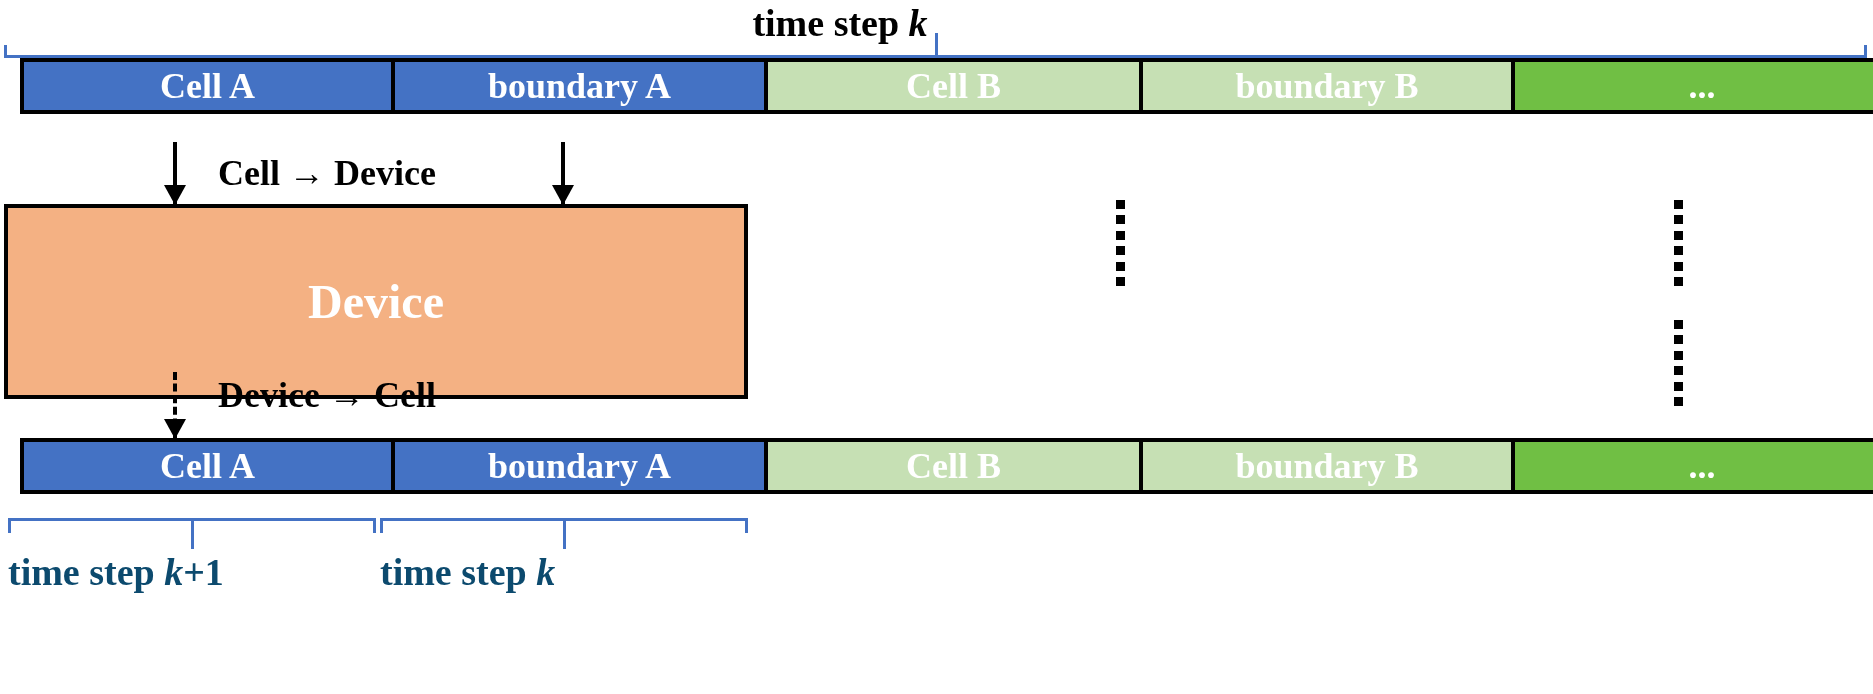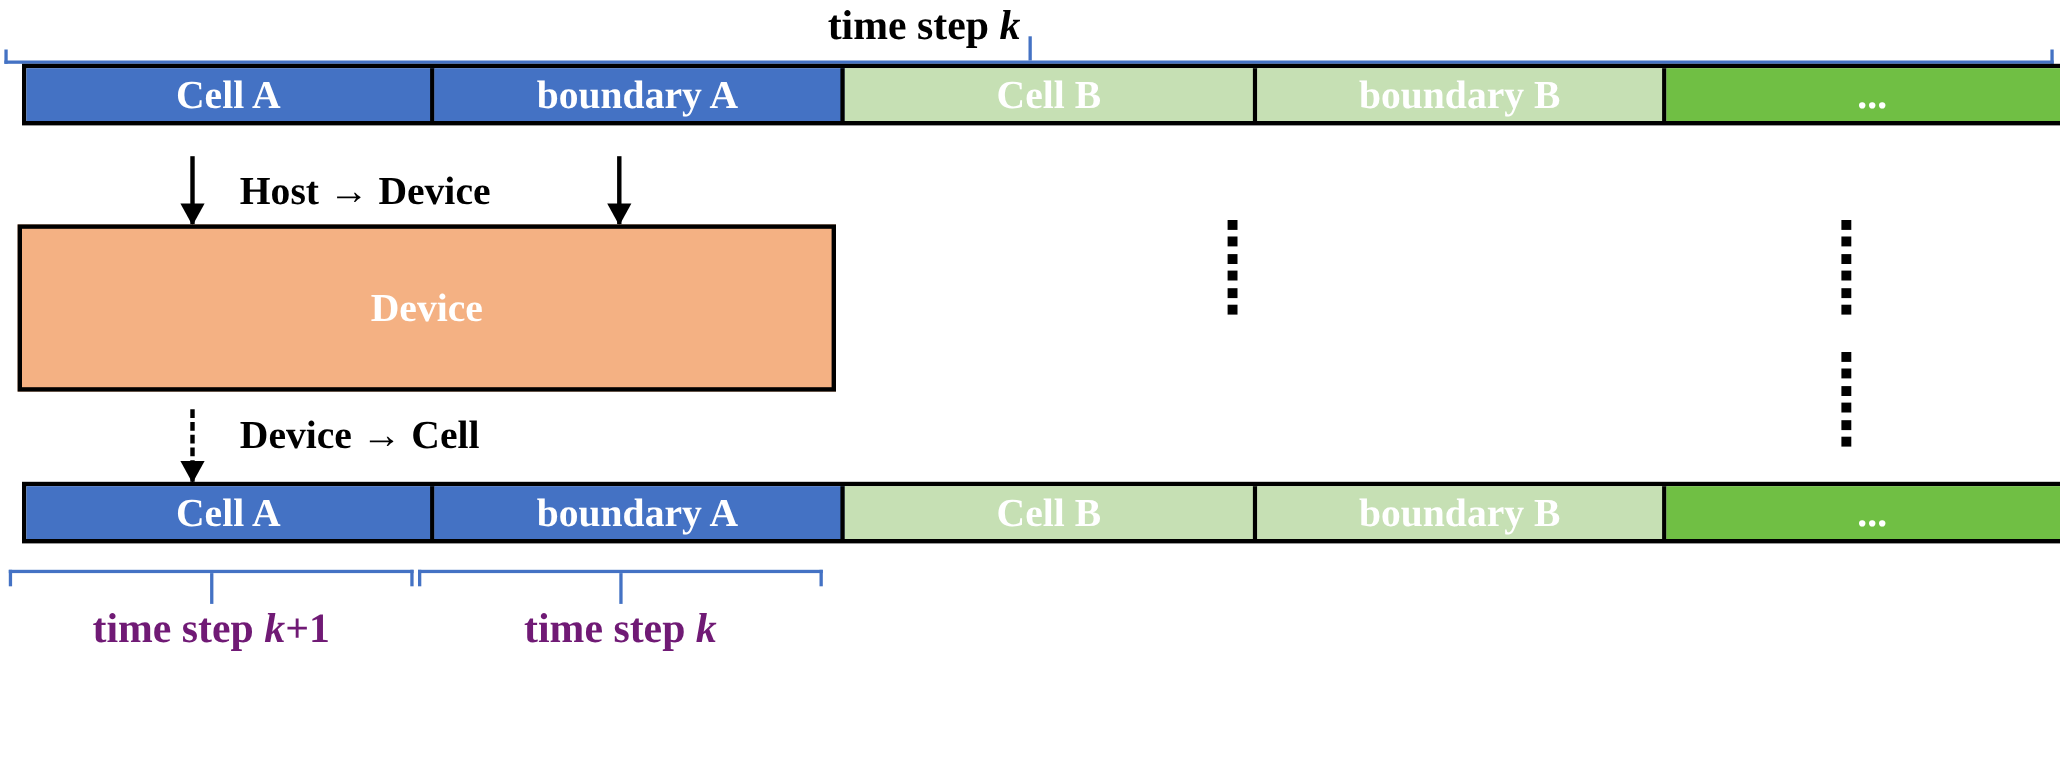--- a/index.html
+++ b/index.html
@@ -89,31 +89,31 @@
     overflow: hidden;
   }
   .strip .cell:last-child { border-right: none; }
 
   .strip-top { top: 58px; }
   .strip-bottom { top: 438px; }
 
   
   .device-box {
     position: absolute;
-    left: 16px;
+    left: 4px;
     top: 204px;
     width: 744px;
-    height: 152px;
+    height: 195px;
     background: #f4b183;
     border: 4px solid #000000;
     box-sizing: border-box;
     display: flex;
     align-items: center;
     justify-content: center;
-    font-size: 36px;
+    font-size: 48px;
     color: #ffffff;
   }
 
   
   .arrow {
     position: absolute;
     width: 4px;
   }
   .arrow .shaft {
     position: absolute;
@@ -193,23 +193,23 @@
     top: 3px;
     width: 3px;
     height: 28px;
     background: #4472c4;
   }
   .brace-bot-label {
     position: absolute;
     top: 32px;
     left: 0;
     width: 100%;
-    text-align: center;
+    text-align: left;
     font-size: 38px;
-    color: #701a75;
+    color: #0c4a6e;
     white-space: nowrap;
   }
   .brace-bot-1 { left: 8px;   top: 518px; width: 368px; }
   .brace-bot-2 { left: 380px; top: 518px; width: 368px; }
 </style>
 </head>
 <body>
 
 <div id="canvas">
 
@@ -243,21 +243,21 @@
     </div>
 
   <div class="arrow arrow-h2d-left">
     <div class="shaft"></div>
     <div class="head"></div>
   </div>
   <div class="arrow arrow-h2d-right">
     <div class="shaft"></div>
     <div class="head"></div>
   </div>
-  <div class="flow-label flow-label-h2d">Host → Device</div>
+  <div class="flow-label flow-label-h2d">Cell → Device</div>
 
   <div class="device-box">
     <span>Device</span>
   </div>
 
   <div class="arrow dashed arrow-d2h">
     <div class="shaft"></div>
     <div class="head"></div>
   </div>
   <div class="flow-label flow-label-d2h">Device → Cell</div>

